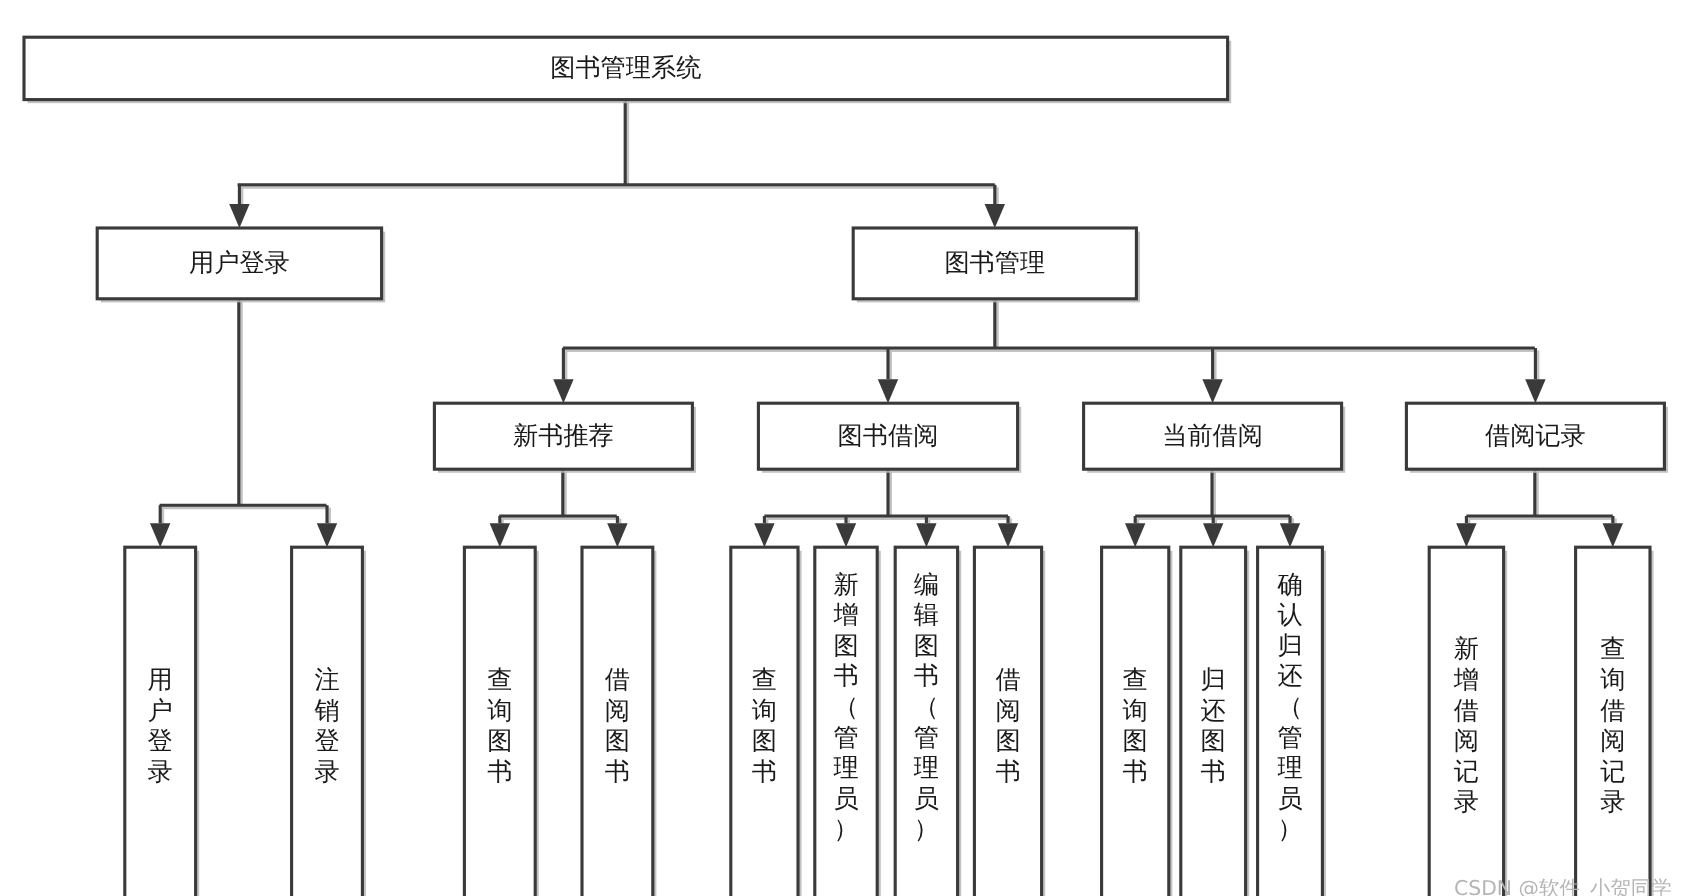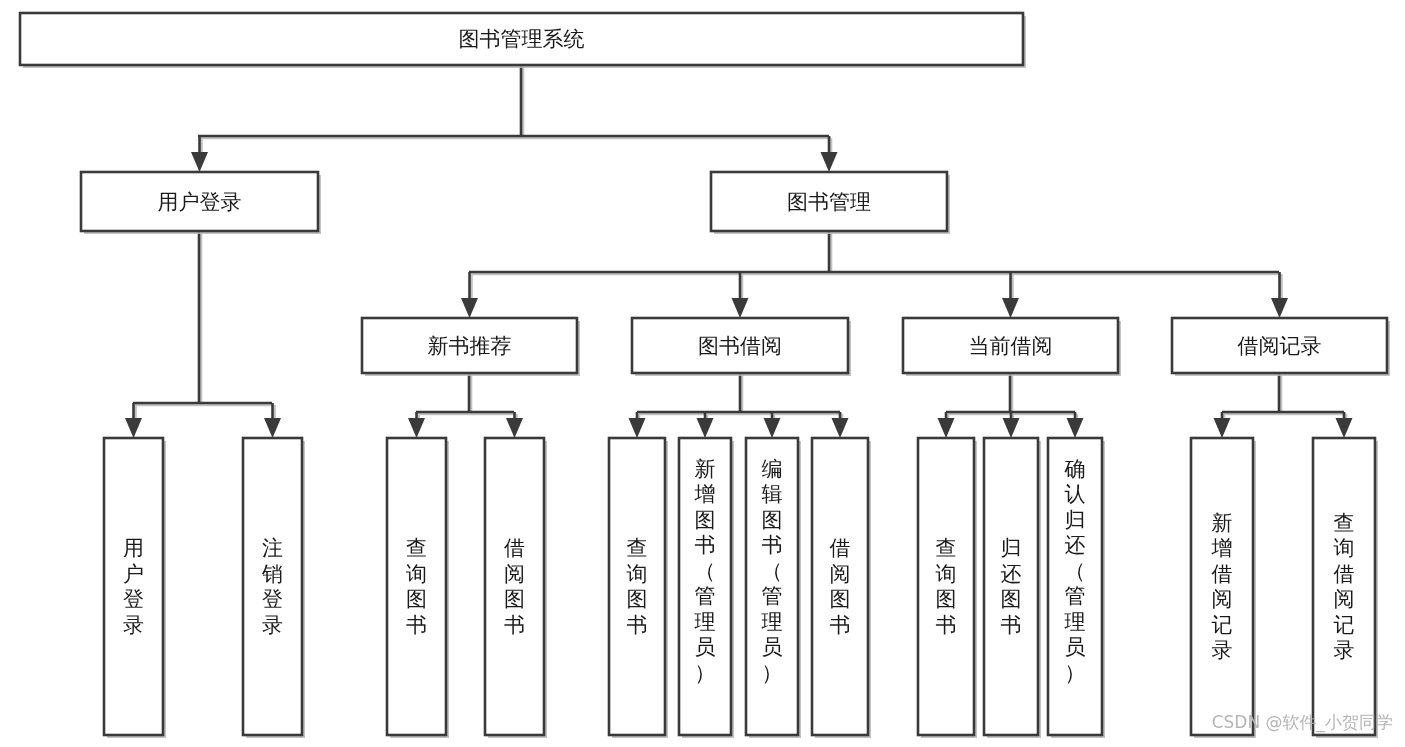--- a/index.html
+++ b/index.html
@@ -11,21 +11,21 @@
   body {
     width: 1405px;
     height: 747px;
     position: relative;
     overflow: hidden;
     font-family: "DejaVu Sans", "Liberation Sans", sans-serif;
   }
   #diagram-root {
     position: absolute;
     left: 0;
-    top: 0;
+    top: 18px;
     width: 1405px;
     height: 571px;
   }
   svg.diagram-canvas {
     display: block;
     width: 1405px;
     height: 747px;
   }
   .node-box {
     fill: #ffffff;

